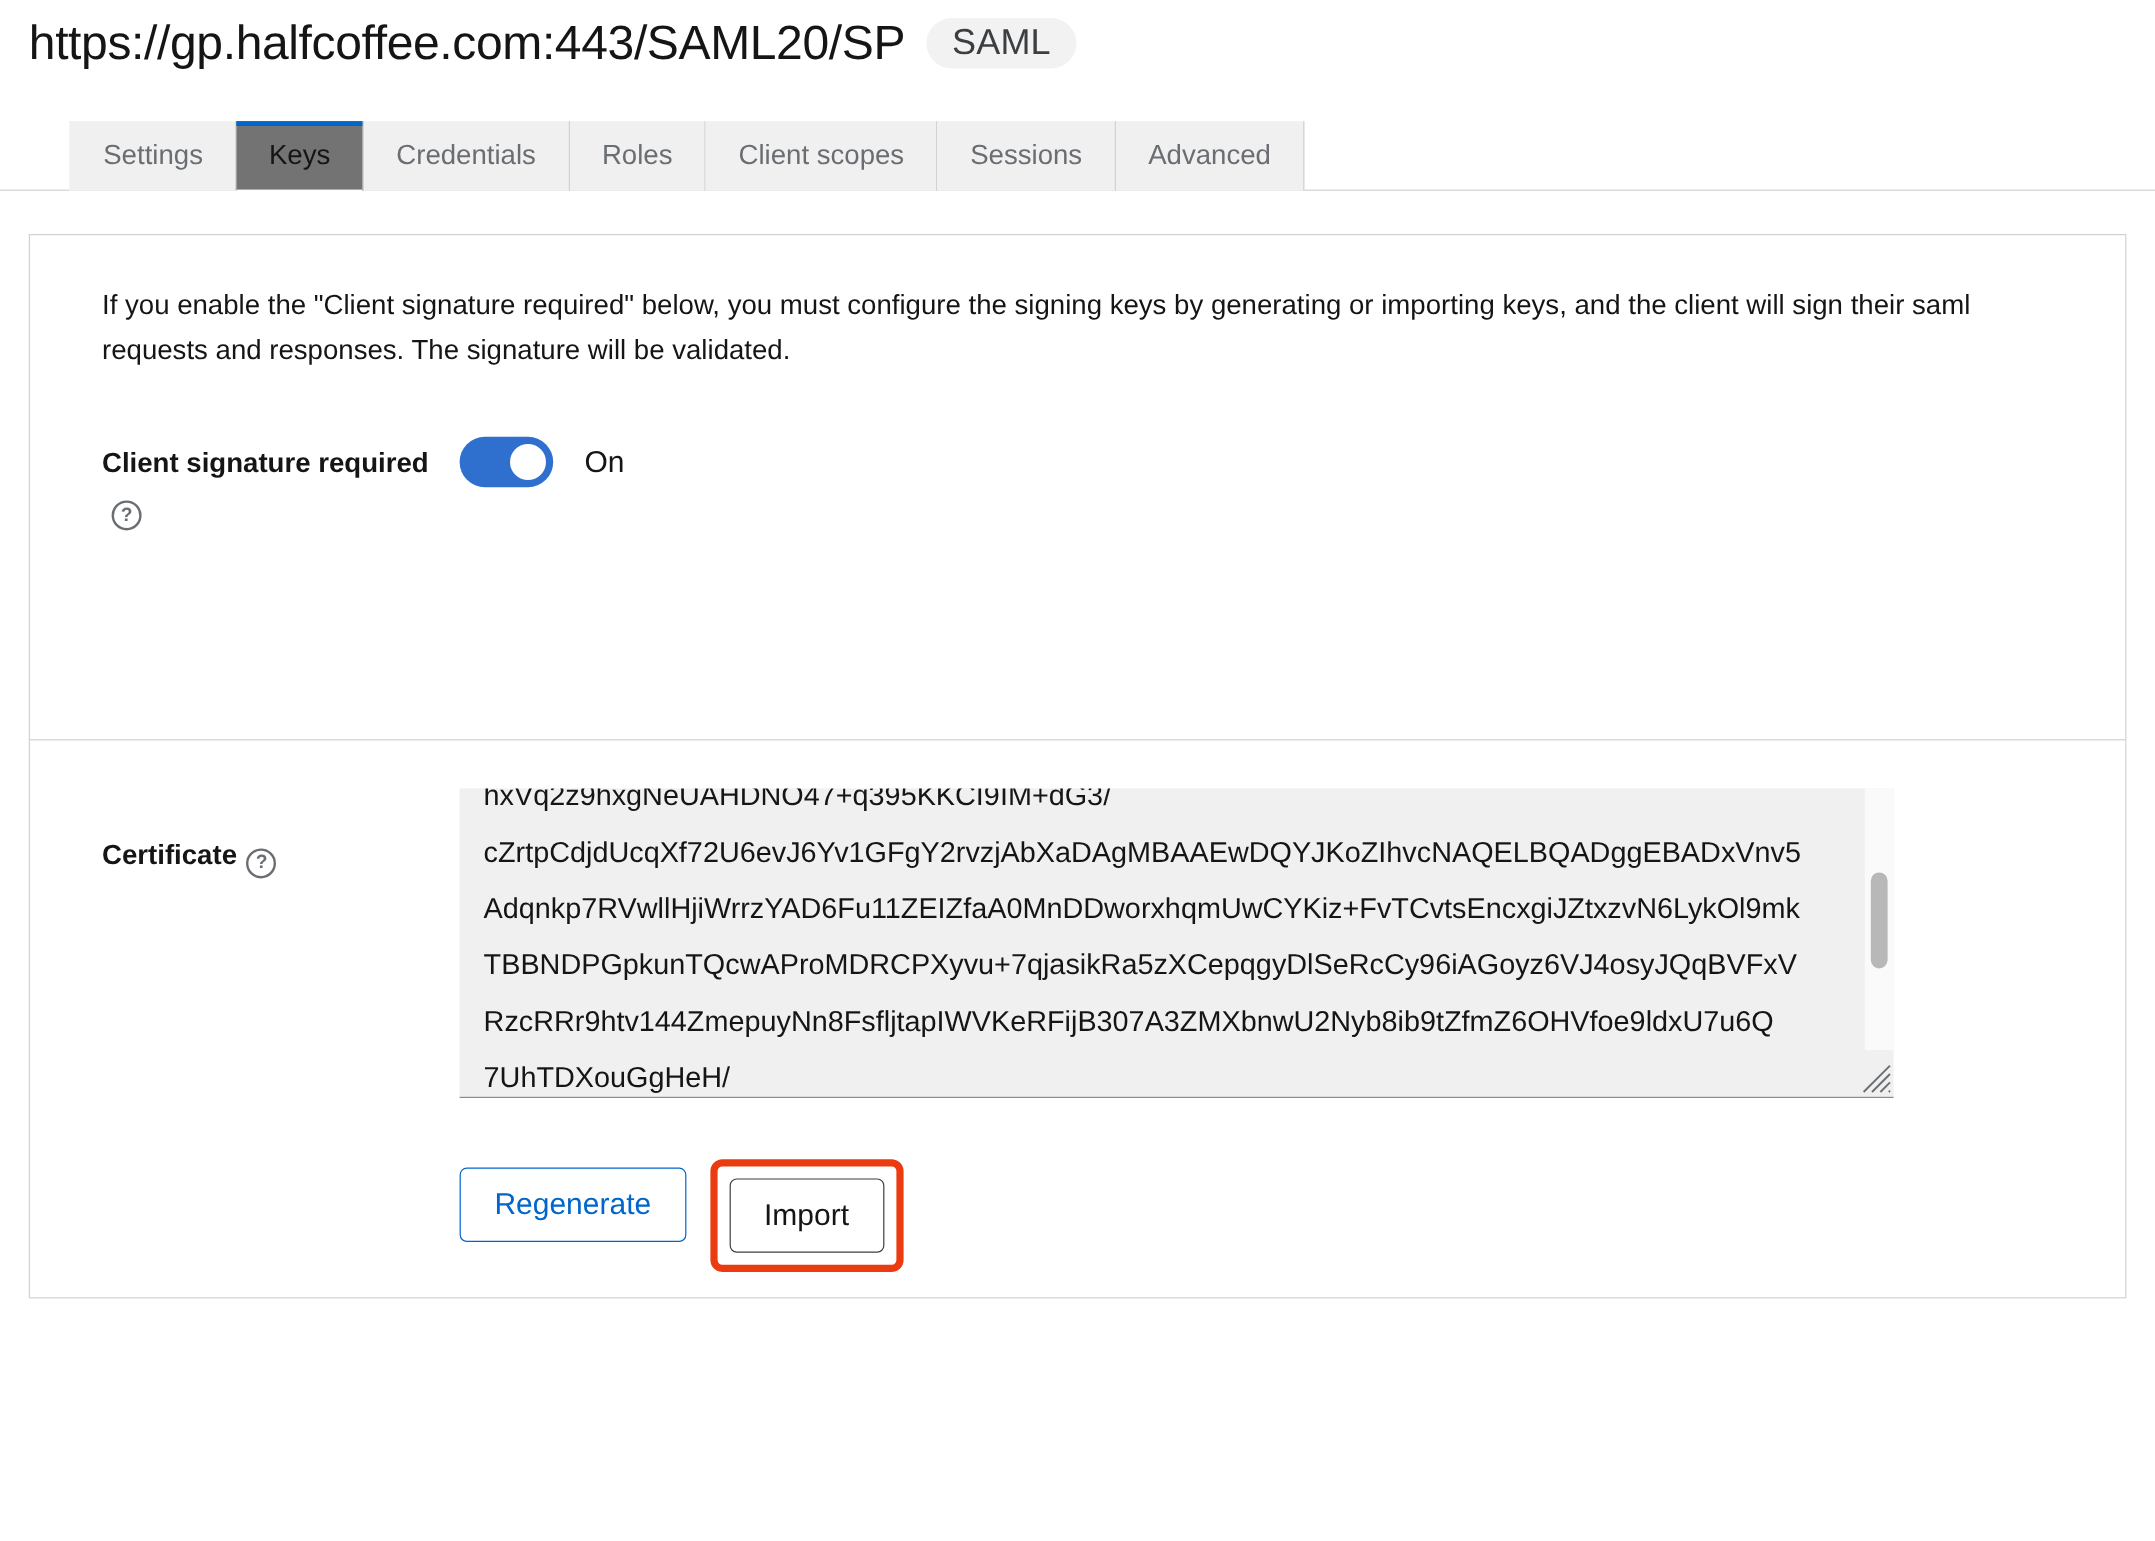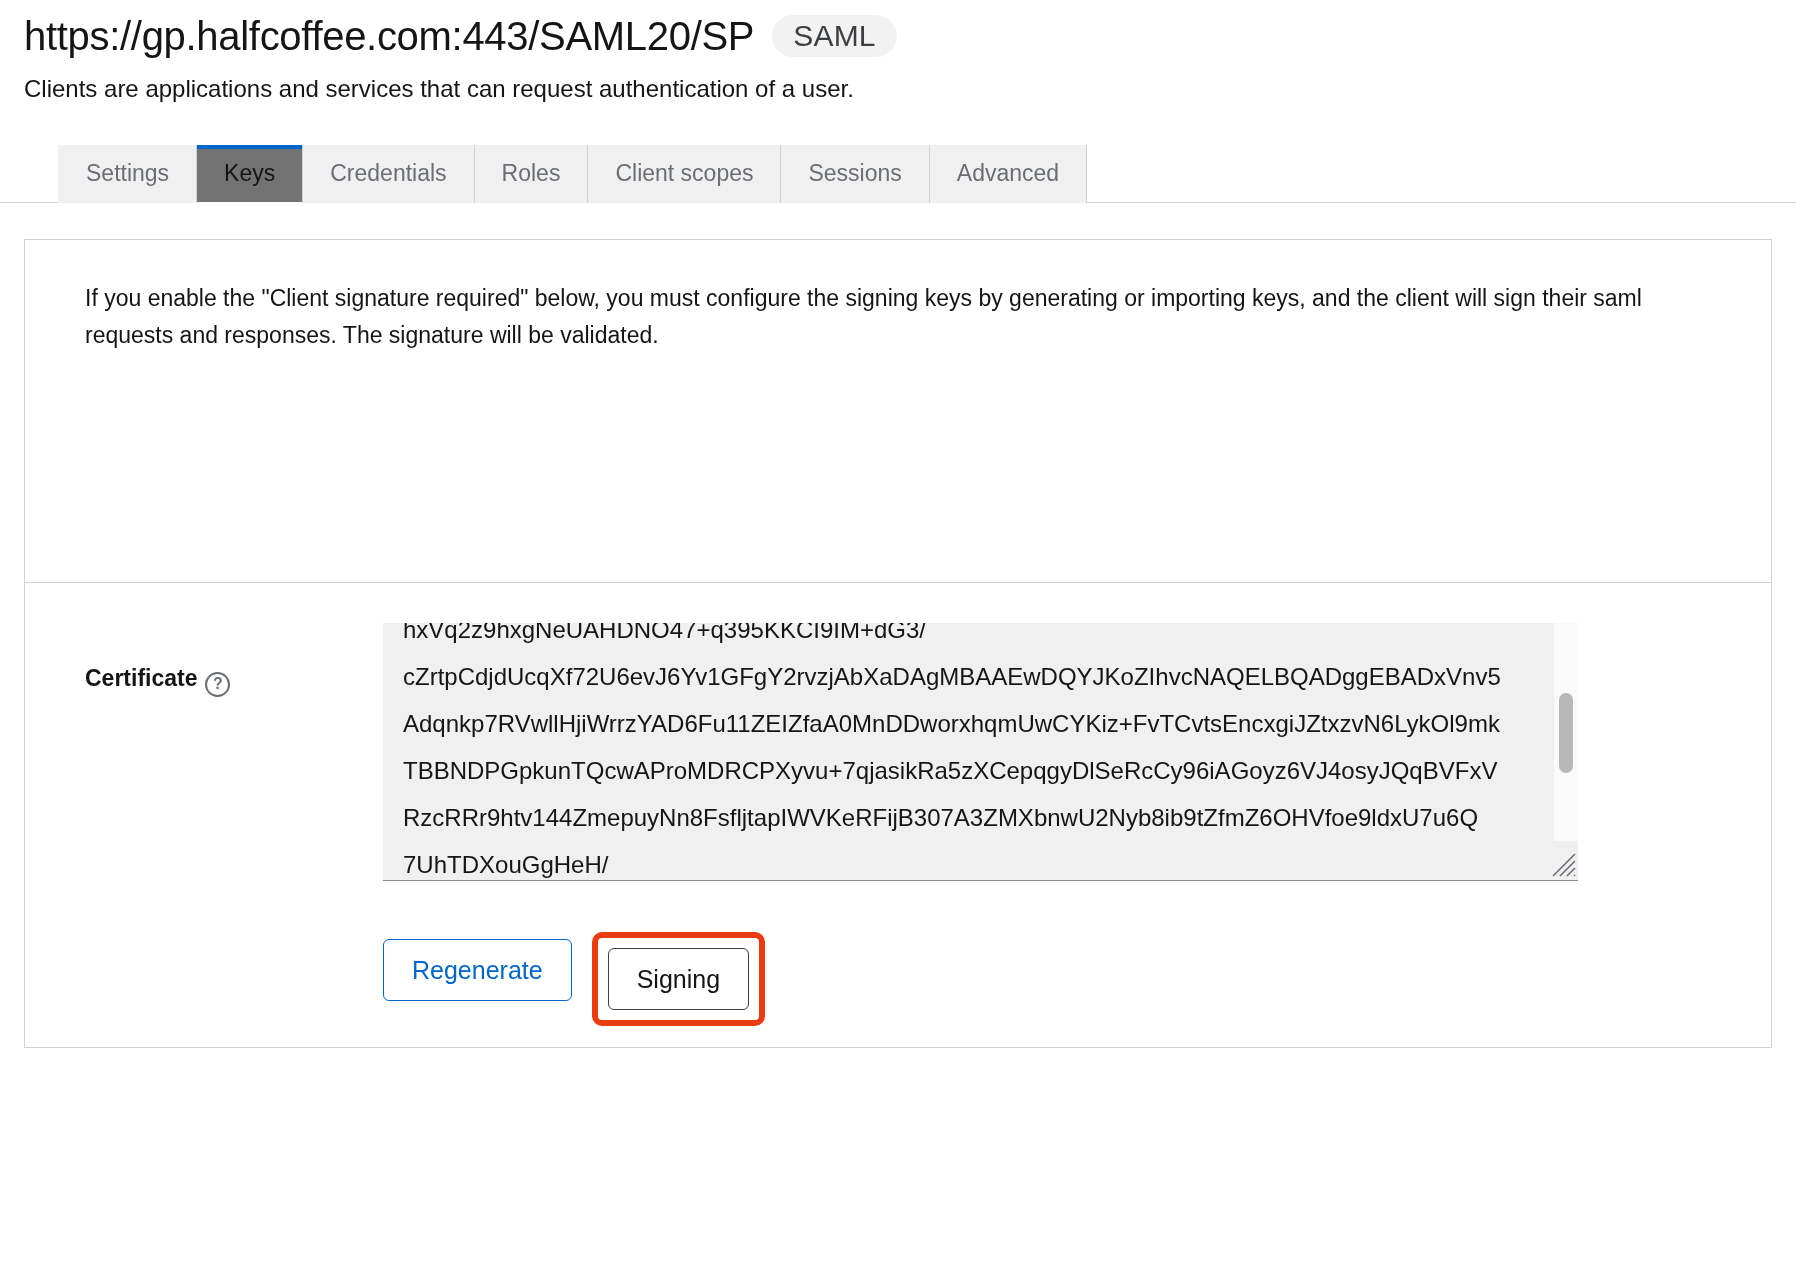--- a/index.html
+++ b/index.html
@@ -290,21 +290,20 @@
   }
 </style>
 </head>
 <body>
 
 <div class="page-header">
   <div class="title-row">
     <div class="page-title">https://gp.halfcoffee.com:443/SAML20/SP</div>
     <div class="saml-badge">SAML</div>
   </div>
-  <div class="page-subtitle">Clients are applications and services that can request authentication of a user.</div>
 </div>
 
 <div class="tabs-wrap">
   <div class="tabs">
     <div class="tab">
         <span>Settings</span>
       </div>
     <div class="tab active">
         <span>Keys</span>
       </div>
@@ -324,20 +323,33 @@
         <span>Advanced</span>
       </div>
   </div>
 </div>
 
 <div class="card">
 
   <div class="card-section">
     <p class="section-desc">If you enable the "Client signature required" below, you must configure the signing keys by generating or importing keys, and the client will sign their saml requests and responses. The signature will be validated.</p>
 
+    <div class="form-row">
+      <div class="form-label">
+        <span>Client signature required</span><span class="help-icon">?</span>
+      </div>
+      <div class="form-field">
+        <div class="toggle-group">
+          <div class="toggle">
+            <div class="knob"></div>
+          </div>
+          <div class="toggle-label">On</div>
+        </div>
+      </div>
+    </div>
     <div class="toggle-spacer"></div>
   </div>
 
   <div class="card-section">
     <div class="cert-row">
       <div class="cert-label">
         <span>Certificate</span><span class="help-icon">?</span>
       </div>
       <div class="cert-box-wrap">
         <div class="cert-box">
@@ -359,17 +371,17 @@
               <line x1="28" y1="27" x2="27" y2="28"></line>
             </g>
           </svg>
         </div>
       </div>
     </div>
 
     <div class="btn-row">
       <div class="btn btn-secondary">Regenerate</div>
       <div class="btn-highlight-wrap">
-        <div class="btn btn-plain">Signing</div>
+        <div class="btn btn-plain">Import</div>
       </div>
     </div>
   </div>
 </div>
 
 </body></html>

